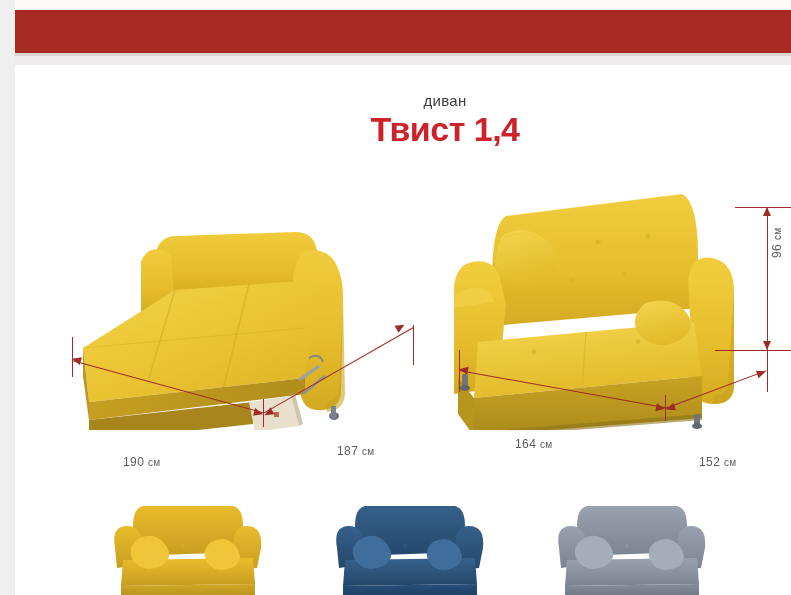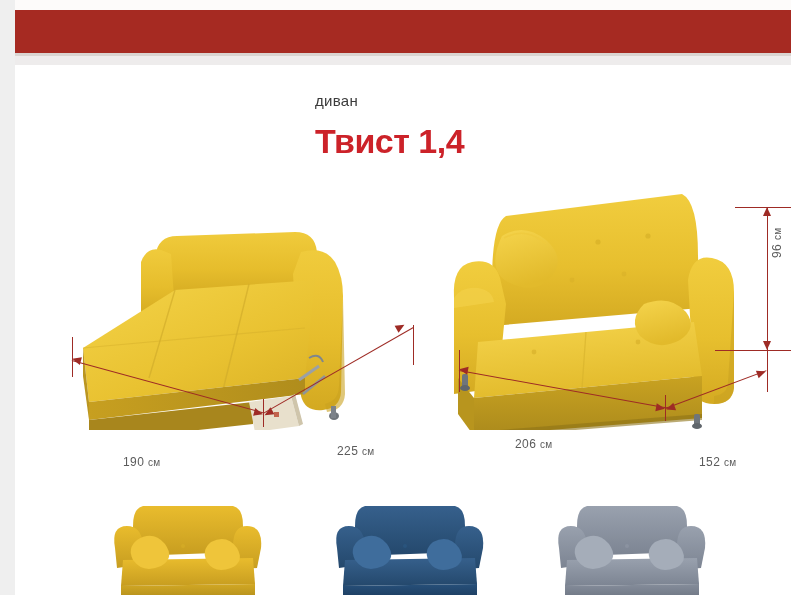--- a/index.html
+++ b/index.html
@@ -133,35 +133,35 @@
     margin-top: 2px;
     line-height: 1;
   }
 
   
   #title-block {
     position: absolute;
     left: 300px;
     top: 28px;
     width: 260px;
-    text-align: left;
+    text-align: center;
   }
   #title-kicker {
     font-size: 15px;
     color: #3b3b3b;
     letter-spacing: 0.3px;
     line-height: 1;
   }
   #title-main {
     font-size: 34px;
     font-weight: bold;
     color: #cc2229;
     letter-spacing: -0.5px;
     line-height: 1.15;
-    margin-top: 14px;
+    margin-top: 2px;
   }
 
   
   .sofa { position: absolute; }
 
   
   .dim-line {
     position: absolute;
     background: #9e2b25;
     transform-origin: 0 0;
@@ -262,21 +262,21 @@
       <div class="dim-line" style="left:57px; top:295px; width:198px; transform: rotate(15.3deg);"></div>
       <div class="arrow" style="left:57px; top:291px; border-width:4px 9px 4px 0; border-color:transparent #9e2b25 transparent transparent; transform: rotate(15.3deg);"></div>
       <div class="dim-label" style="left: 108px; top: 390px;">
         <span>190</span>&nbsp;<span class="u">см</span>
       </div>
 
       <div class="dim-tick" style="left:398px; top:260px; height:40px;"></div>
       <div class="dim-line" style="left:248px; top:348px; width:173px; transform: rotate(-29.8deg);"></div>
       <div class="arrow" style="left:381px; top:258px; border-width:4px 0 4px 9px; border-color:transparent transparent transparent #9e2b25; transform: rotate(-29.8deg);"></div>
       <div class="dim-label" style="left: 322px; top: 379px;">
-        <span>225</span>&nbsp;<span class="u">см</span>
+        <span>187</span>&nbsp;<span class="u">см</span>
       </div>
 
       <div class="dim-tick" style="left:248px; top:334px; height:28px;"></div>
       <div class="arrow" style="left:239px; top:344px; border-width:4px 0 4px 9px; border-color:transparent transparent transparent #9e2b25; transform: rotate(15.3deg);"></div>
       <div class="arrow" style="left:249px; top:344px; border-width:4px 9px 4px 0; border-color:transparent #9e2b25 transparent transparent; transform: rotate(-29.8deg);"></div>
     </div>
 
     <svg class="sofa" style="left:415px; top:105px;" width="340" height="260" viewBox="0 0 340 260">
       <defs>
         <linearGradient id="ylMain2" x1="0" y1="0" x2="0" y2="1">
@@ -337,21 +337,21 @@
       <div class="arrow" style="left:748px; top:142px; border-width:0 4px 9px 4px; border-color:transparent transparent #9e2b25 transparent;"></div>
       <div class="arrow" style="left:748px; top:276px; border-width:9px 4px 0 4px; border-color:#9e2b25 transparent transparent transparent;"></div>
       <div class="dim-label" style="left:755px; top:193px; transform: rotate(-90deg); transform-origin: left top;">
         <span>96</span>&nbsp;<span class="u">см</span>
       </div>
 
       <div class="dim-tick" style="left:444px; top:285px; height:42px;"></div>
       <div class="dim-line" style="left:444px; top:305px; width:213px; transform: rotate(10.2deg);"></div>
       <div class="arrow" style="left:444px; top:301px; border-width:4px 9px 4px 0; border-color:transparent #9e2b25 transparent transparent; transform: rotate(10.2deg);"></div>
       <div class="dim-label" style="left: 500px; top: 372px;">
-        <span>206</span>&nbsp;<span class="u">см</span>
+        <span>164</span>&nbsp;<span class="u">см</span>
       </div>
 
       <div class="dim-tick" style="left:752px; top:285px; height:42px;"></div>
       <div class="dim-line" style="left:650px; top:343px; width:108px; transform: rotate(-20.5deg);"></div>
       <div class="arrow" style="left:742px; top:304px; border-width:4px 0 4px 9px; border-color:transparent transparent transparent #9e2b25; transform: rotate(-20.5deg);"></div>
       <div class="dim-label" style="left: 684px; top: 390px;">
         <span>152</span>&nbsp;<span class="u">см</span>
       </div>
 
       <div class="dim-tick" style="left:650px; top:330px; height:26px;"></div>

